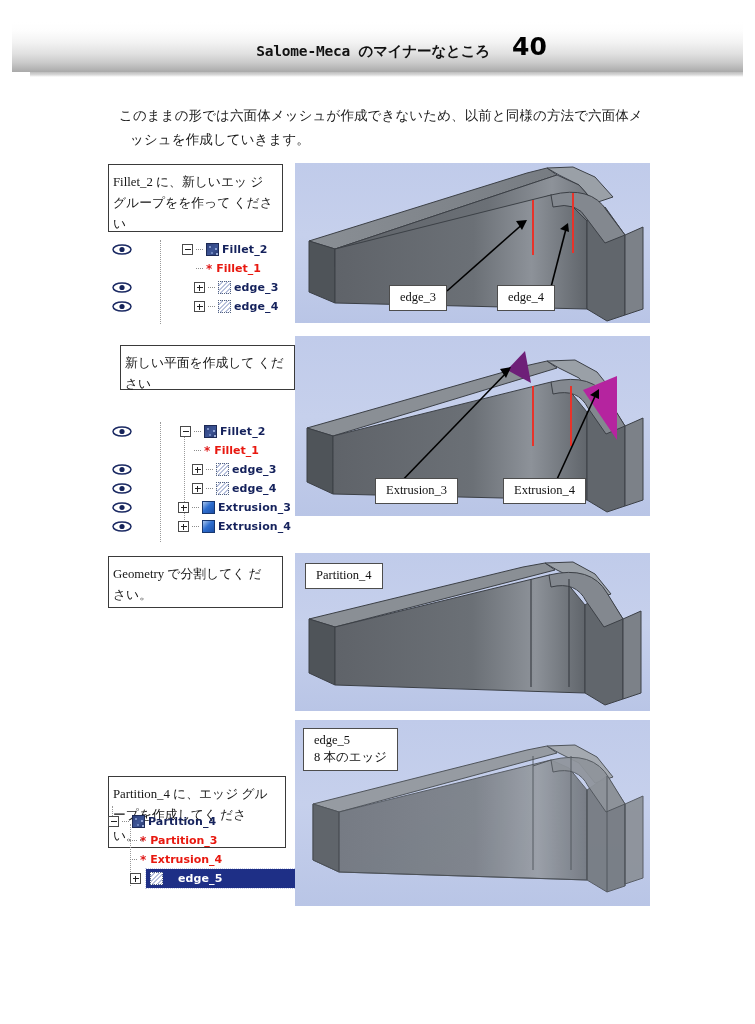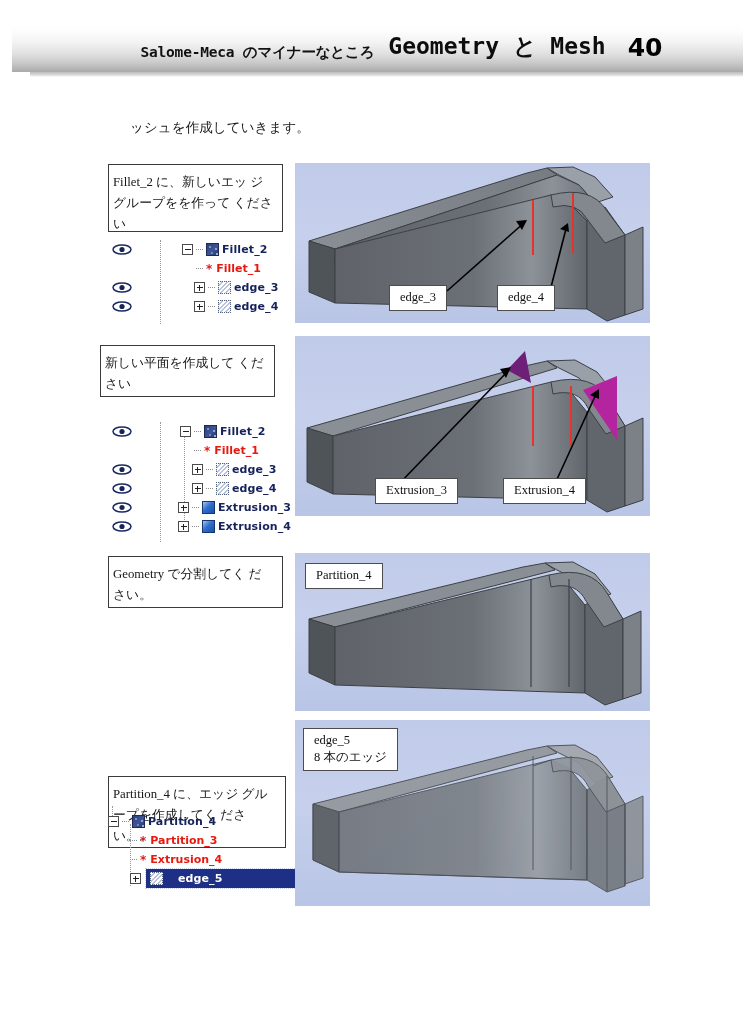--- a/index.html
+++ b/index.html
@@ -48,21 +48,21 @@
     font-size:25px;font-weight:800;color:#000;margin-left:22px;
   }
 
   
   .intro{
     position:absolute;left:119px;top:104px;width:540px;
     font-family:"Liberation Serif", serif;
     font-size:13.5px;line-height:24px;color:#1b1b1b;
     letter-spacing:0.1px;
   }
-  .intro .l2{display:block;padding-left:11px;margin-top:12px;}
+  .intro .l2{display:block;padding-left:11px;}
 
   
   .caption-box{
     position:absolute;
     border:1.3px solid #3a3a3a;
     background:#ffffff;
     box-sizing:border-box;
     font-family:"Liberation Serif", serif;
     font-size:12.8px;line-height:21px;color:#161616;
     padding:7px 9px 7px 4px;
@@ -153,28 +153,28 @@
     box-sizing:border-box;
   }
 </style>
 </head>
 <body>
 
 <div class="header-wrap">
   <div class="header-bar">
     <div class="header-title">
       <span class="ht-small">Salome-Meca のマイナーなところ</span>
-      <span class="ht-big">Geometry と Mesh</span>
       <span class="ht-num">40</span>
     </div>
   </div>
   <div class="header-shadow"></div>
 </div>
 
 <div class="intro">
+  <span>このままの形では六面体メッシュが作成できないため、以前と同様の方法で六面体メ</span>
   <span class="l2">ッシュを作成していきます。</span>
 </div>
 
 <div class="caption-box" style="left:108px;top:164px;width:175px;height:68px;">Fillet_2 に、新しいエッ
 ジグループをを作って
 ください</div>
 
 <div class="tree" style="left:112px;top:240px;width:190px;">
   <div class="tree-guide" style="left:48px;top:0;height:84px;"></div>
 
@@ -262,21 +262,21 @@
 
     <line x1="152" y1="128" x2="230" y2="59" stroke="#000" stroke-width="1.6"></line>
     <polygon points="232,57 221,58 227,67" fill="#000"></polygon>
     <line x1="255" y1="128" x2="272" y2="62" stroke="#000" stroke-width="1.6"></line>
     <polygon points="273,60 265,66 274,69" fill="#000"></polygon>
   </svg>
   <div class="vp-label" style="left:94px;top:122px;">edge_3</div>
   <div class="vp-label" style="left:202px;top:122px;">edge_4</div>
 </div>
 
-<div class="caption-box" style="left:100px;top:345px;width:175px;height:52px;">新しい平面を作成して
+<div class="caption-box" style="left:120px;top:345px;width:175px;height:45px;">新しい平面を作成して
 ください</div>
 
 <div class="tree" style="left:112px;top:422px;width:190px;">
   <div class="tree-guide" style="left:48px;top:0;height:120px;"></div>
   <div class="tree-guide" style="left:72px;top:8px;height:96px;"></div>
 
   <div class="tree-row">
     <svg class="eye" viewBox="0 0 20 13">
       <ellipse cx="10" cy="6.5" rx="9" ry="4.6" fill="none" stroke="#1b2a63" stroke-width="1.5"></ellipse>
       <circle cx="10" cy="6.5" r="2.6" fill="#16245a"></circle>

